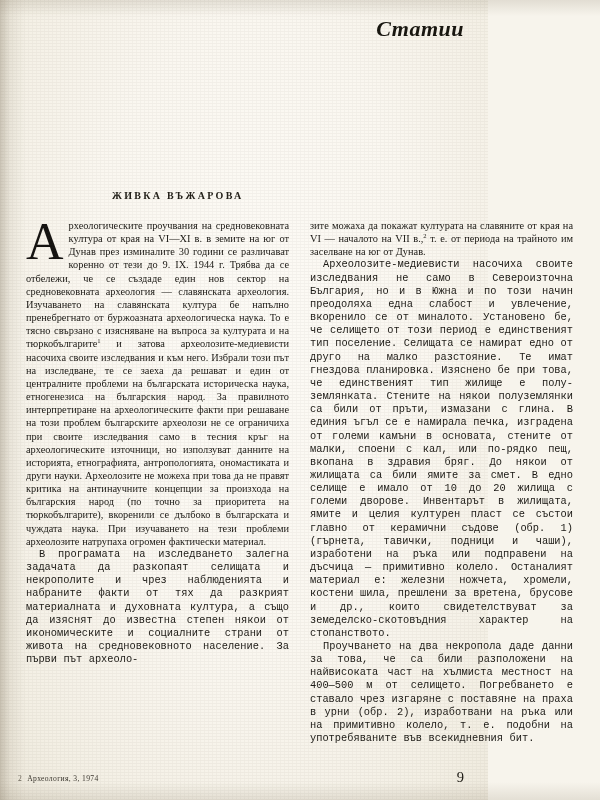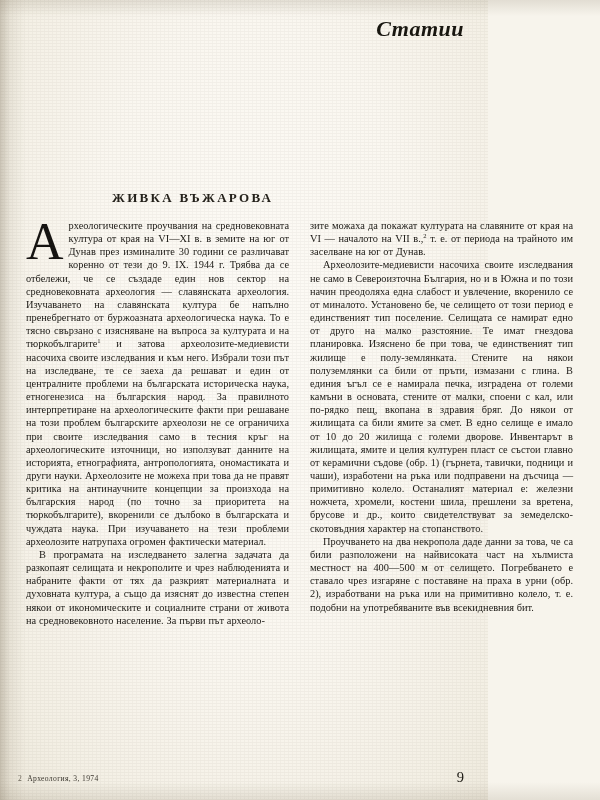--- a/index.html
+++ b/index.html
@@ -79,21 +79,21 @@
     font-size: 21.5px;
     font-weight: normal;
     letter-spacing: .2px;
     color: #17150f;
     white-space: nowrap;
   }
   .byline {
     position: absolute;
     left: 112px;
     top: 190px;
-    font-size: 13px;
+    font-size: 10px;
     font-weight: bold;
     letter-spacing: 2.3px;
     color: #23201a;
   }
 
   
   .columns {
     position: absolute;
     left: 26px;
     top: 219px;
@@ -110,20 +110,21 @@
     text-justify: inter-word;
     color: #1a1814;
     word-spacing: .3px;
     hyphens: manual;
   }
   .col p {
     margin: 0;
   }
   .col p + p {
     text-indent: 13px;
+    font-family: Liberation Mono, monospace;
   }
   .col.right p:first-child {
     text-indent: 0;
   }
 
   
   .dropcap {
     float: left;
     font-size: 52px;
     line-height: 40px;

